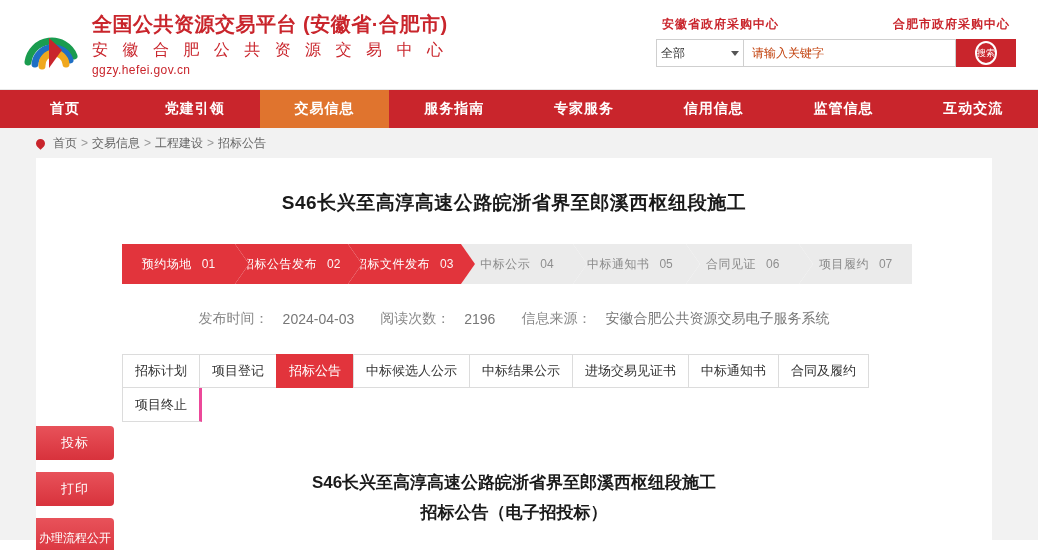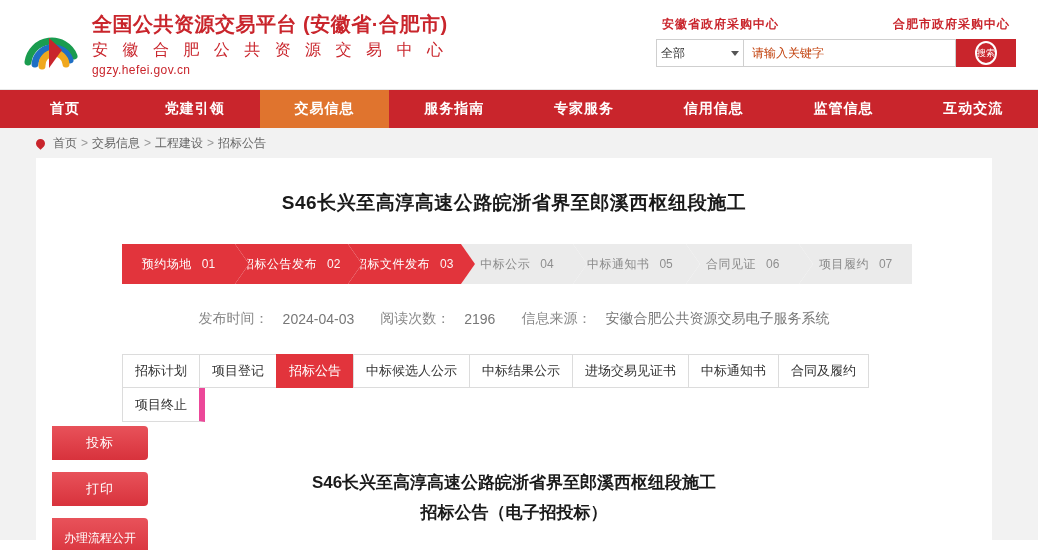--- a/index.html
+++ b/index.html
@@ -142,46 +142,45 @@
   }
   .meta .k { margin-left: 26px; }
   .meta .v { color: #777; margin-left: 14px; }
   .meta .k:first-child { margin-left: 0; }
 
   
   .side-btns {
     position: absolute; left: 0; top: 268px; width: 78px;
   }
   .side-btn {
-    width: 96px; height: 34px; margin-bottom: 12px;
+    width: 78px; height: 34px; margin-bottom: 12px;
     background: linear-gradient(180deg,#e8525a,#d8323c);
     color: #fff; font-size: 13px; letter-spacing: 1px;
     display: flex; align-items: center; justify-content: center;
     border-radius: 0 4px 4px 0;
     cursor: pointer;
-    margin-left: 16px;
   }
   .side-btn.tall { height: 40px; line-height: 15px; text-align: center; font-size: 12px; letter-spacing: 0; }
 
   
   .tabs {
     margin: 26px 0 0 86px; width: 820px;
     display: flex; flex-wrap: wrap;
   }
   .tab {
     height: 34px; padding: 0 12px;
     border: 1px solid #dcdcdc; border-right: none;
     display: flex; align-items: center; justify-content: center;
     font-size: 13px; color: #333; background: #fff;
     cursor: pointer;
   }
   .tab:last-child { border-right: 1px solid #dcdcdc; }
   .tab.active { background: #e2343c; color: #fff; border-color: #e2343c; }
   .tabs-row2 { margin: 0 0 0 86px; display: flex; }
-  .tabs-row2 .tab { border-right: 6px solid #ec4899; border-top: none; }
+  .tabs-row2 .tab { border-right: 3px solid #ec4899; border-top: none; }
 
   
   .announce {
     text-align: center; margin-top: 46px;
     font-size: 17px; font-weight: bold; color: #1a1a1a; line-height: 1.75;
   }
 </style>
 </head>
 <body>
 

